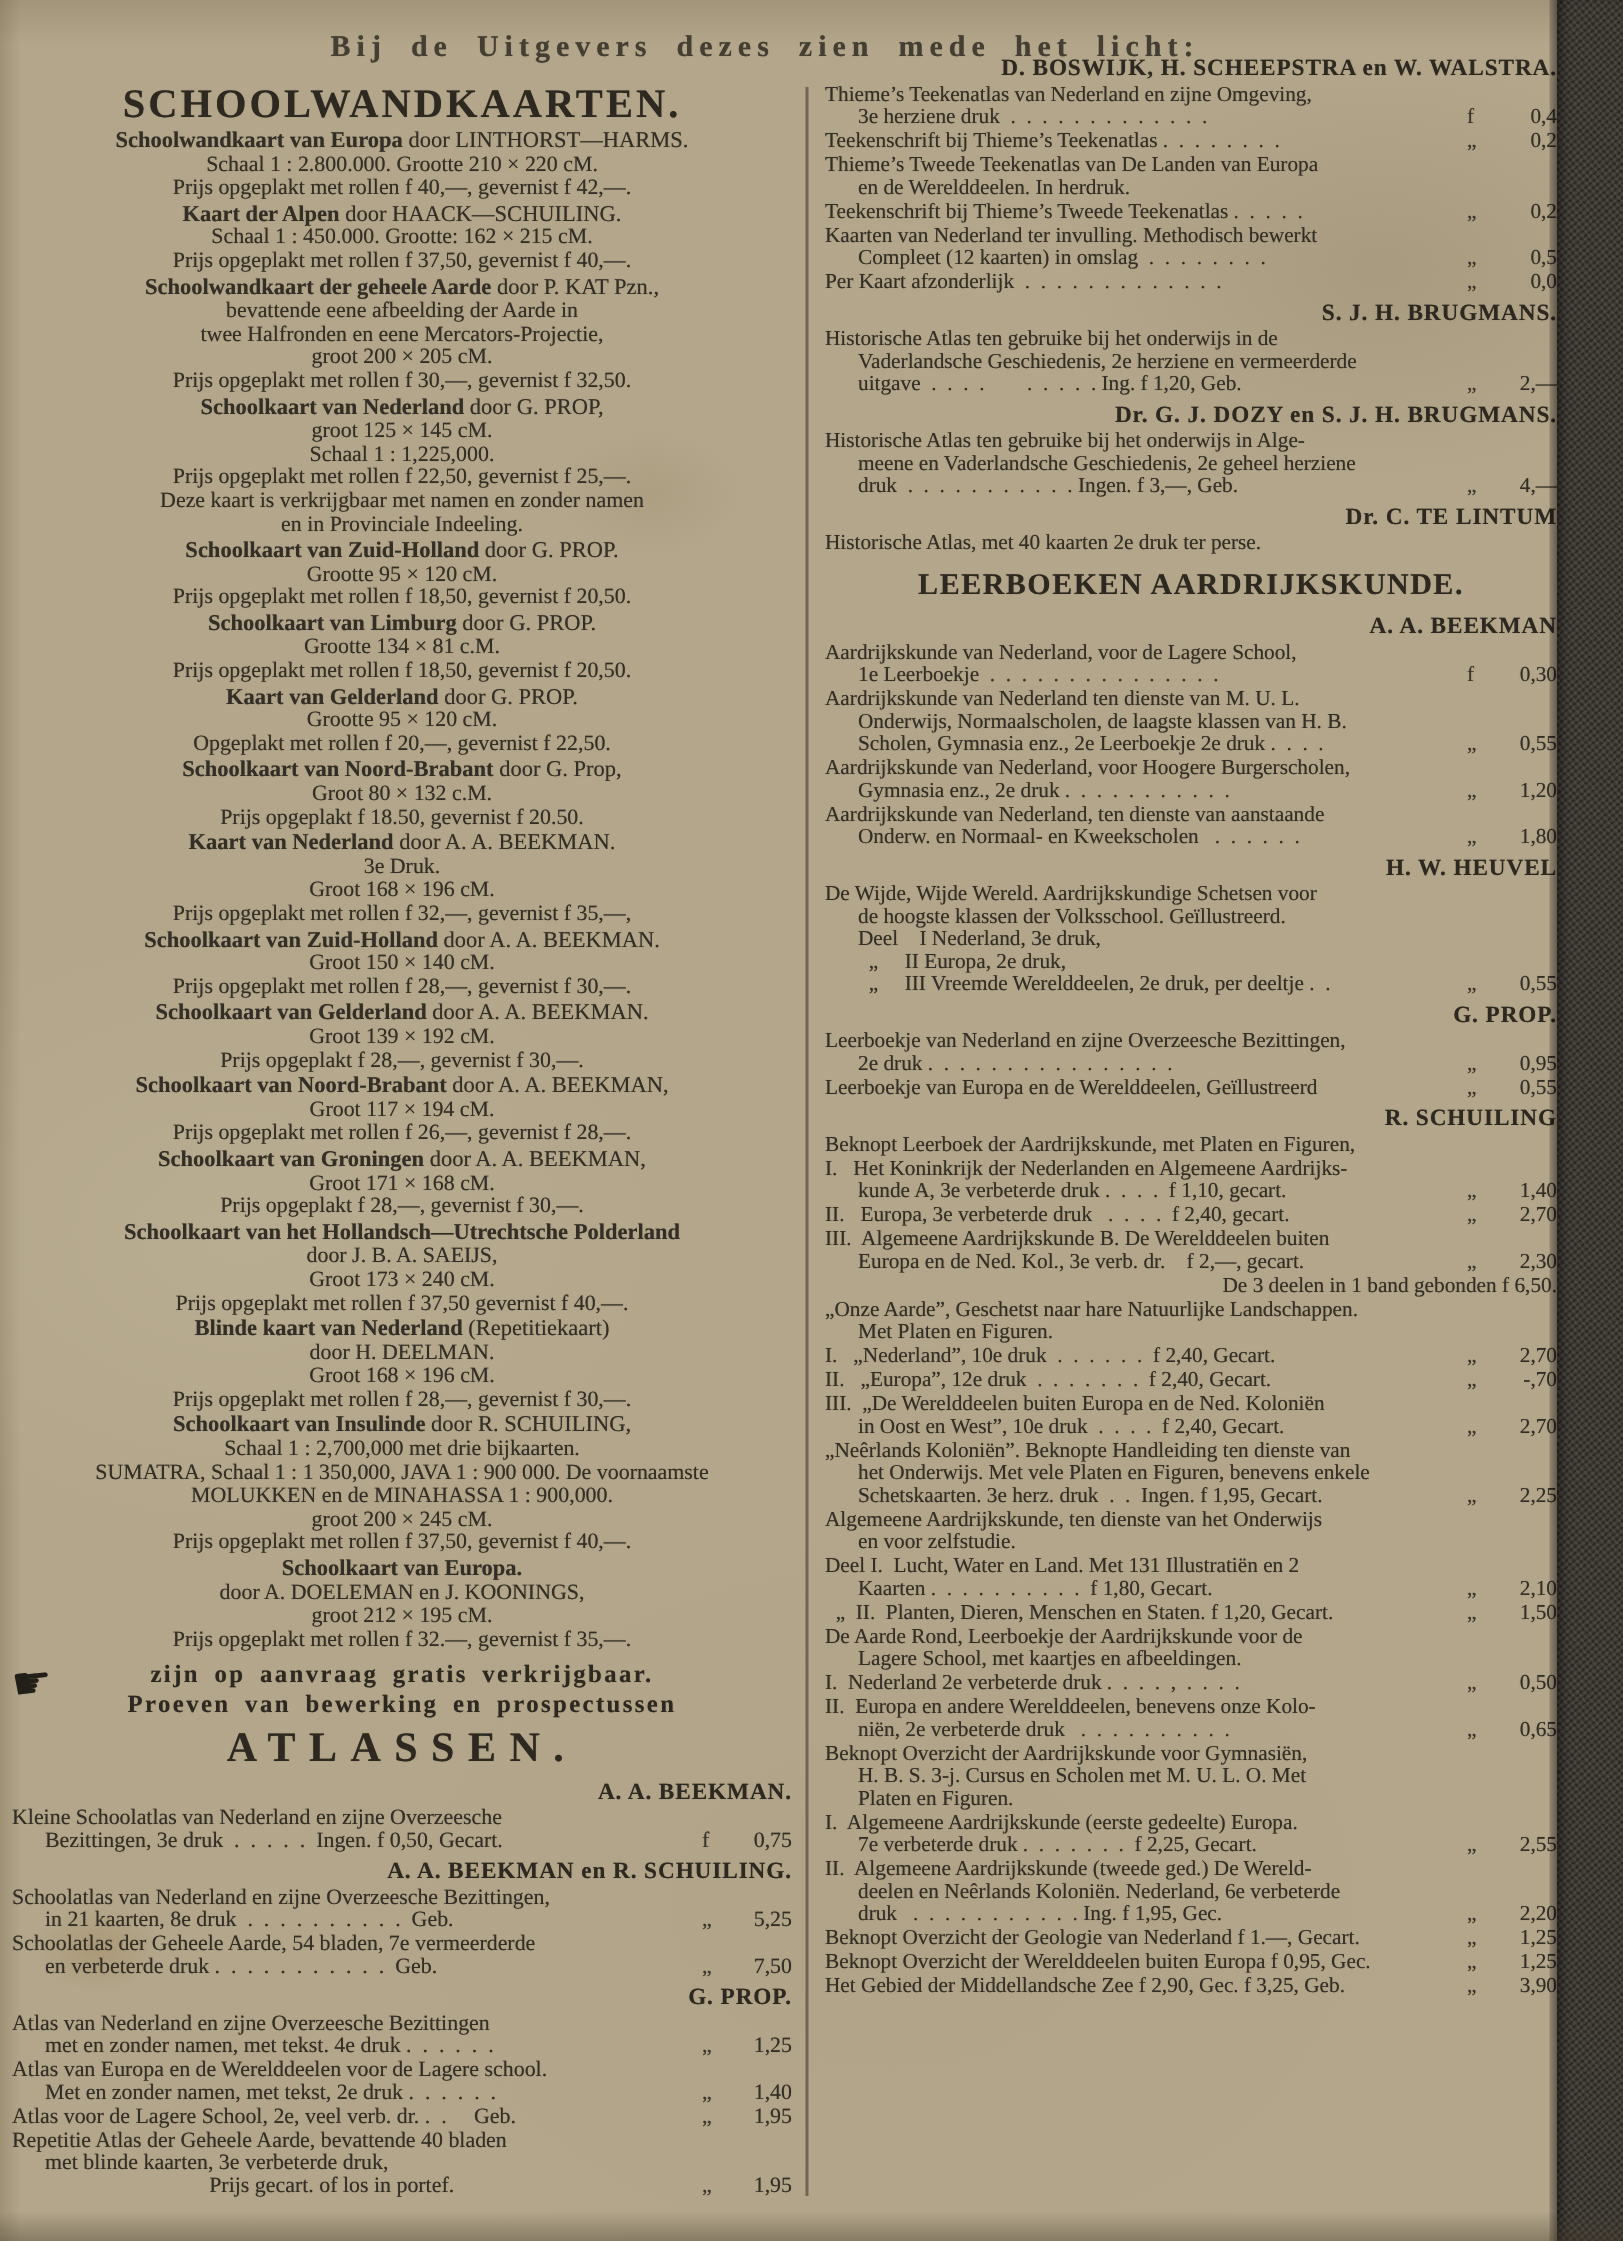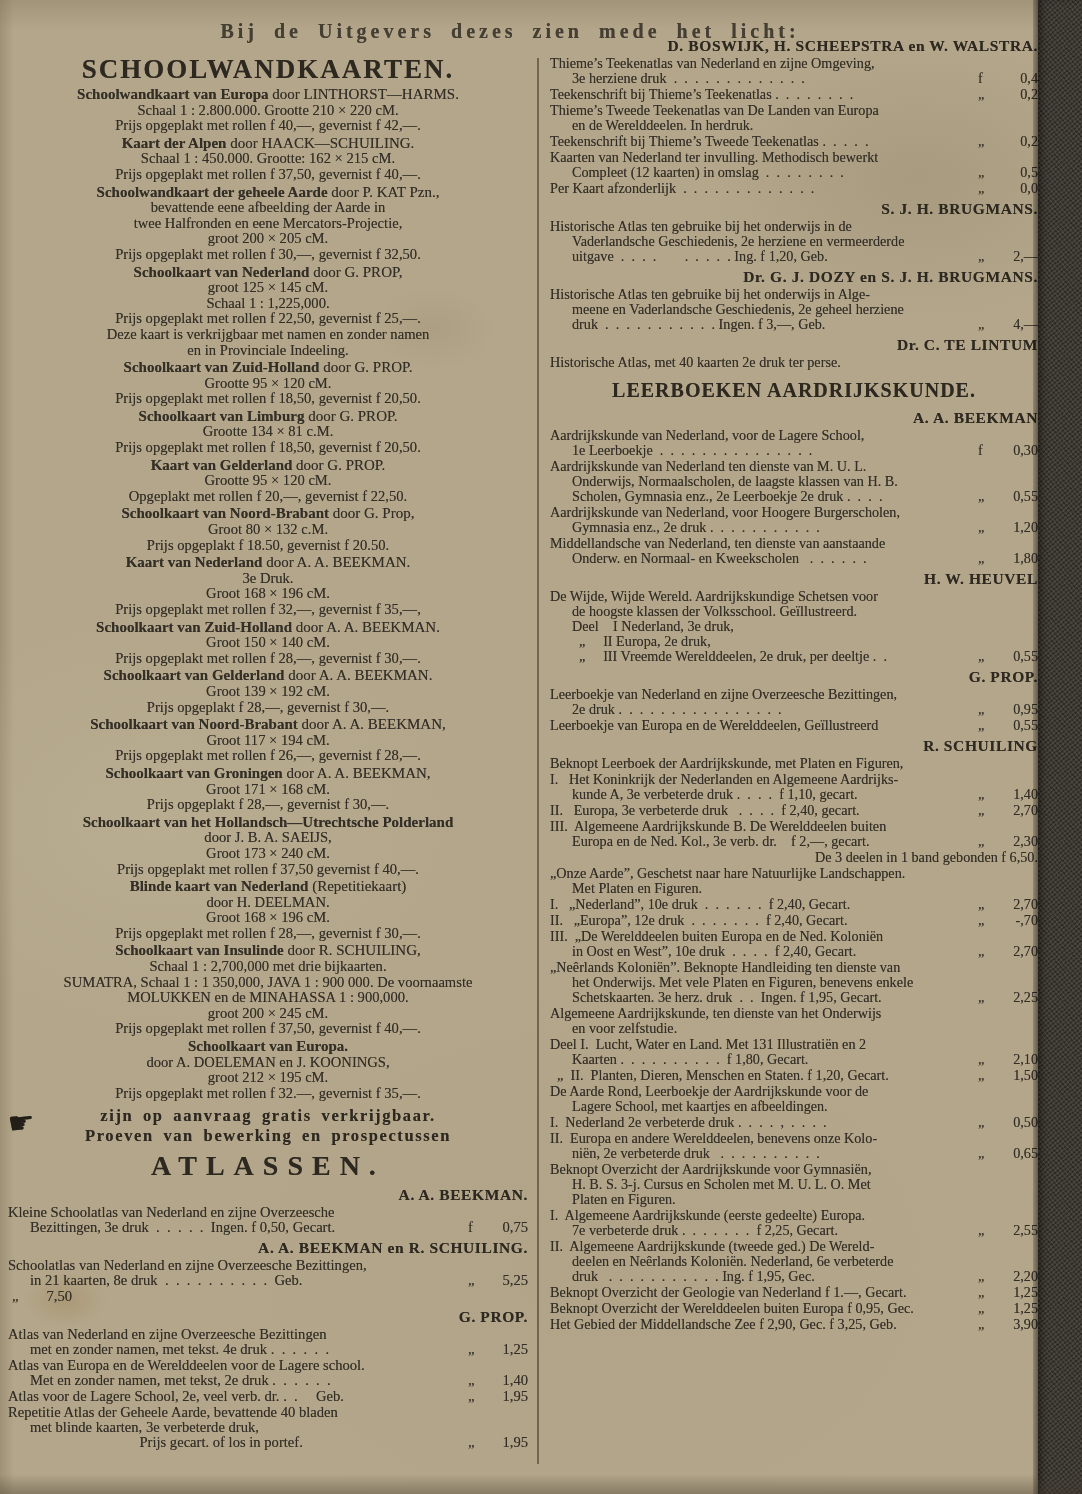--- a/index.html
+++ b/index.html
@@ -193,20 +193,22 @@
     <div class="sec-head">A. A. BEEKMAN en R. SCHUILING.</div>
     <div class="item">
       <div class="ibody">Schoolatlas van Nederland en zijne Overzeesche Bezittingen,
 in 21 kaarten, 8e druk  .  .  .  .  .  .  .  .  .  .  Geb.</div>
       <div class="iprice">
           <span class="cur">„</span>
           <span class="val">5,25</span>
         </div>
     </div>
     <div class="item">
+      <div class="ibody">Schoolatlas der Geheele Aarde, 54 bladen, 7e vermeerderde
+en verbeterde druk .  .  .  .  .  .  .  .  .  .  .  Geb.</div>
       <div class="iprice">
           <span class="cur">„</span>
           <span class="val">7,50</span>
         </div>
     </div>
 
     <div class="sec-head">G. PROP.</div>
     <div class="item">
       <div class="ibody">Atlas van Nederland en zijne Overzeesche Bezittingen
 met en zonder namen, met tekst. 4e druk .  .  .  .  .  .</div>
@@ -336,21 +338,21 @@
     </div>
     <div class="item">
       <div class="ibody">Aardrijkskunde van Nederland, voor Hoogere Burgerscholen,
 Gymnasia enz., 2e druk .  .  .  .  .  .  .  .  .  .  .</div>
       <div class="iprice">
           <span class="cur">„</span>
           <span class="val">1,20</span>
         </div>
     </div>
     <div class="item">
-      <div class="ibody">Middellandsche van Nederland, ten dienste van aanstaande
+      <div class="ibody">Aardrijkskunde van Nederland, ten dienste van aanstaande
 Onderw. en Normaal- en Kweekscholen   .  .  .  .  .  .</div>
       <div class="iprice">
           <span class="cur">„</span>
           <span class="val">1,80</span>
         </div>
     </div>
 
     <div class="sec-head">H. W. HEUVEL</div>
     <div class="item">
       <div class="ibody">De Wijde, Wijde Wereld. Aardrijkskundige Schetsen voor

